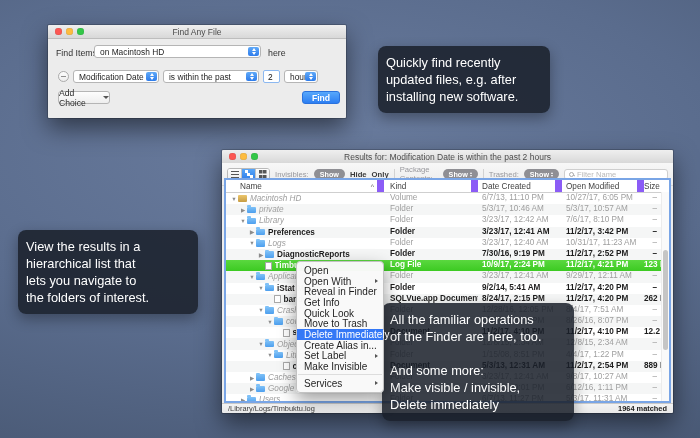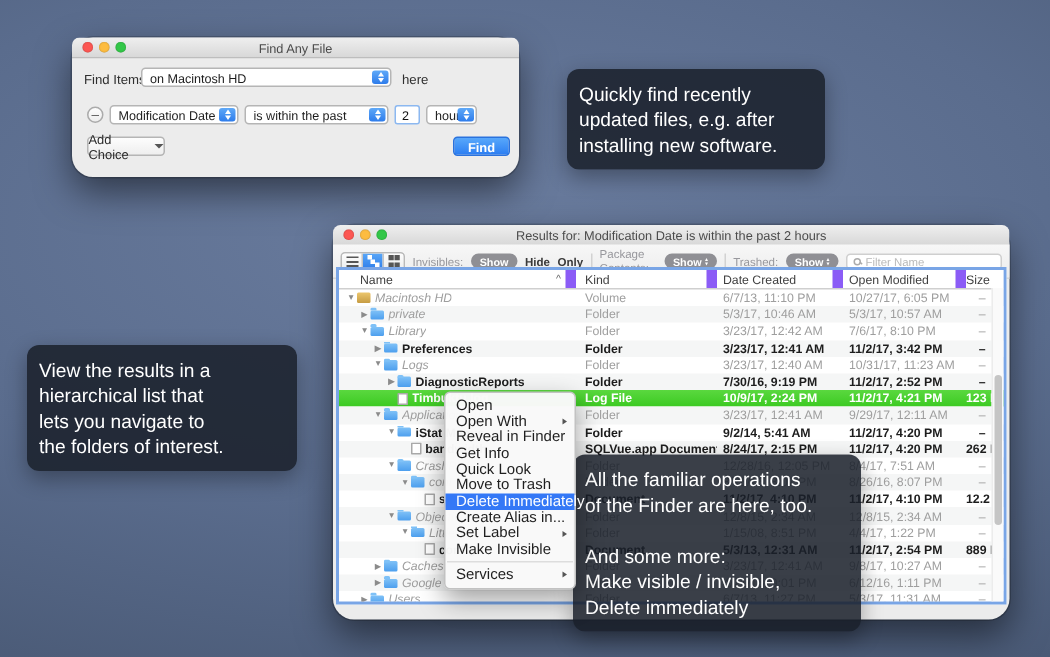--- a/index.html
+++ b/index.html
@@ -1,20 +1,20 @@
 <!DOCTYPE html>
 <html><head>
 <meta charset="utf-8">
 <style>
   html,body{margin:0;padding:0;}
   .desktop{position:relative;width:700px;height:438px;overflow:hidden;
     background:radial-gradient(130% 95% at 45% 35%, #6a7c9e 0%, #5a6c8d 45%, #4a5a76 80%, #425171 100%);
     font-family:"Liberation Sans", sans-serif;}
   
-  .window{position:absolute;background:#ececec;border-radius:14px;
+  .window{position:absolute;background:#ececec;border-radius:1px;
     box-shadow:0 10px 24px rgba(0,0,0,.5), 0 0 0 1px rgba(0,0,0,.18);}
   .titlebar{position:relative;height:13px;background:linear-gradient(#efefef,#d8d8d8);
     border-bottom:1px solid #bdbdbd;border-radius:5px 5px 0 0;display:flex;align-items:center;}
   .lights{display:flex;gap:4.5px;margin-left:7px;z-index:2;}
   .light{width:6.5px;height:6.5px;border-radius:50%;box-shadow:inset 0 0 1px rgba(0,0,0,.35);}
   .l-red{background:#fc5753;} .l-yellow{background:#fdbc40;} .l-green{background:#33c748;}
   .win-title{position:absolute;left:0;right:0;text-align:center;font-size:8.5px;color:#4b4b4b;}
   
   #find-win{left:48px;top:25px;width:298px;height:93px;}
   #find-win .flabel{position:absolute;font-size:8.8px;color:#303030;}
@@ -76,21 +76,21 @@
     border:2px solid #79a5e6;box-sizing:border-box;overflow:hidden;}
   .hdr{display:flex;height:12px;align-items:center;font-size:8.2px;color:#3f3f3f;background:#fff;
     border-bottom:1px solid #cfcfcf;}
   .hdr > div{box-sizing:border-box;height:100%;display:flex;align-items:center;border-right:7px solid #8b5cf6;}
   .h-name{flex:0 0 158px;padding-left:14px;justify-content:space-between;}
   .h-sort{margin-right:3px;color:#666;font-size:7px;}
   .h-kind{flex:0 0 94px;padding-left:6px;}
   .h-created{flex:0 0 84px;padding-left:4px;}
   .h-modified{flex:0 0 82px;padding-left:4px;}
   .h-size{flex:1;border-right:0!important;justify-content:flex-end;padding-right:12px;}
-  .row{display:flex;height:11.2px;align-items:center;font-size:8.2px;color:#9e9e9e;}
+  .row{display:flex;height:11.2px;font-size:8.2px;color:#9e9e9e;}
   .row:nth-child(even){background:#f5f6f6;}
   .c-name{flex:0 0 158px;display:flex;align-items:center;overflow:hidden;white-space:nowrap;box-sizing:border-box;}
   .arrow{flex:0 0 8px;font-size:5.5px;color:#8b8b8b;text-align:center;}
   .row .ficon{flex:0 0 auto;margin-right:3px;position:relative;}
   .i-folder{width:9px;height:6.5px;border-radius:1px;background:linear-gradient(#7fc1f7,#4d9fee);}
   .i-folder::before{content:"";position:absolute;top:-1.5px;left:0;width:4px;height:2px;border-radius:1px 1px 0 0;background:#7fc1f7;}
   .i-volume{width:9px;height:6.5px;border-radius:1px;background:linear-gradient(#ecc66d,#c69c43);}
   .i-file{width:6.5px;height:8px;background:#fff;border:1px solid #a9a9a9;border-radius:.5px;box-sizing:border-box;}
   .t-name{overflow:hidden;white-space:nowrap;}
   .c-kind{flex:0 0 94px;padding-left:6px;overflow:hidden;white-space:nowrap;box-sizing:border-box;}
@@ -448,20 +448,24 @@
     <div class="c-created">6/7/13, 11:27 PM</div>
     <div class="c-modified">5/3/17, 11:31 AM</div>
     <div class="c-size">–</div>
   </div>
         </div>
       <div class="scrollbar">
         <div class="thumb"></div>
       </div>
     </div>
 
+    <div class="statusbar">
+      <span>/Library/Logs/Timbuktu.log</span>
+      <span class="status-matched">1964 matched</span>
+    </div>
   </div>
 
   <div class="menu" id="ctx-menu">
       <div class="mi">
         <span>Open</span>
       </div>
       <div class="mi">
         <span>Open With</span>
         <span class="subtri"></span>
       </div>

